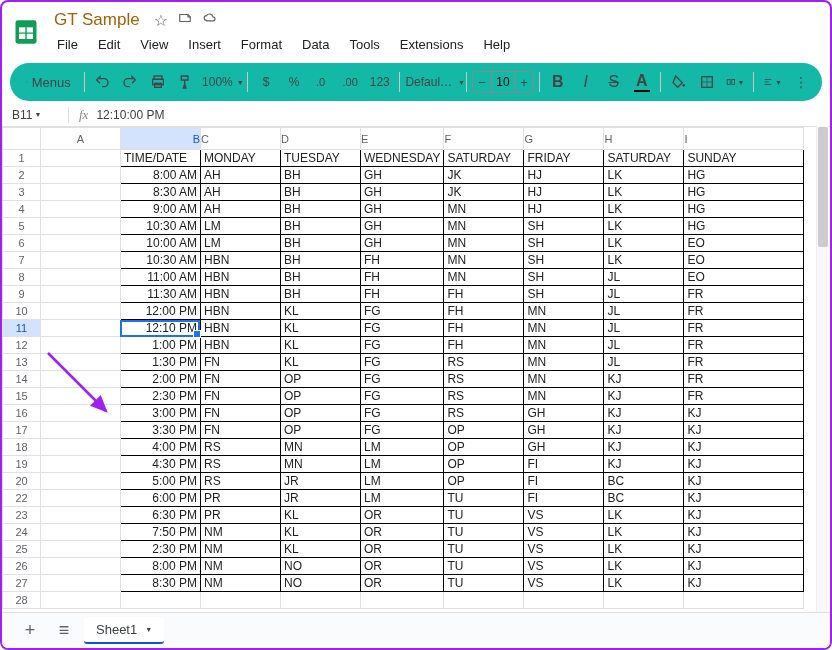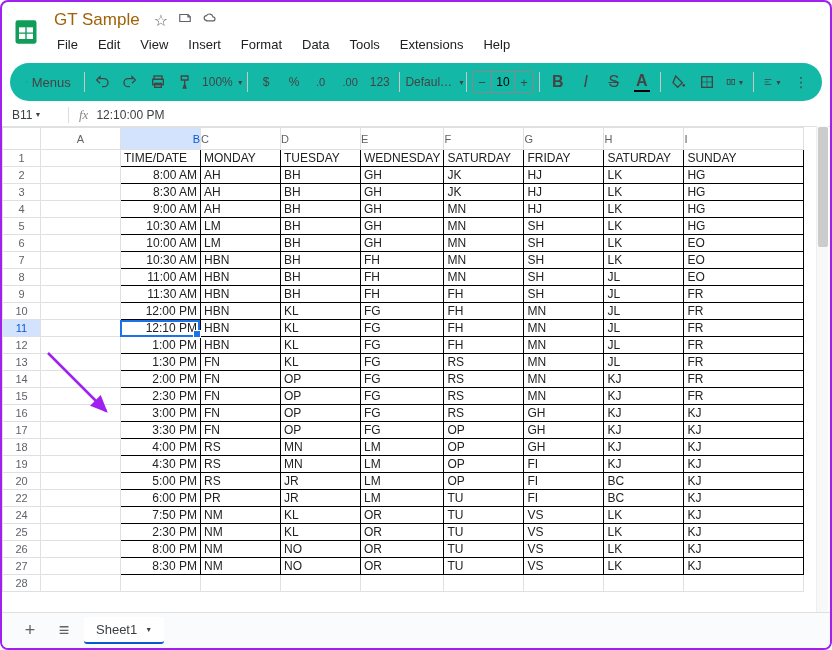--- a/index.html
+++ b/index.html
@@ -502,20 +502,32 @@
           <td class="col-b">6:00 PM</td>
           <td class="col-data">PR</td>
           <td class="col-data">JR</td>
           <td class="col-data">LM</td>
           <td class="col-data">TU</td>
           <td class="col-data">FI</td>
           <td class="col-data">BC</td>
           <td class="col-data">KJ</td>
         </tr>
         <tr class="bordered">
+          <th class="rowh">23</th>
+          <td class="col-a" style="border: 1px solid rgb(224, 224, 224);"></td>
+          <td class="col-b">6:30 PM</td>
+          <td class="col-data">PR</td>
+          <td class="col-data">KL</td>
+          <td class="col-data">OR</td>
+          <td class="col-data">TU</td>
+          <td class="col-data">VS</td>
+          <td class="col-data">LK</td>
+          <td class="col-data">KJ</td>
+        </tr>
+        <tr class="bordered">
           <th class="rowh">24</th>
           <td class="col-a" style="border: 1px solid rgb(224, 224, 224);"></td>
           <td class="col-b">7:50 PM</td>
           <td class="col-data">NM</td>
           <td class="col-data">KL</td>
           <td class="col-data">OR</td>
           <td class="col-data">TU</td>
           <td class="col-data">VS</td>
           <td class="col-data">LK</td>
           <td class="col-data">KJ</td>

